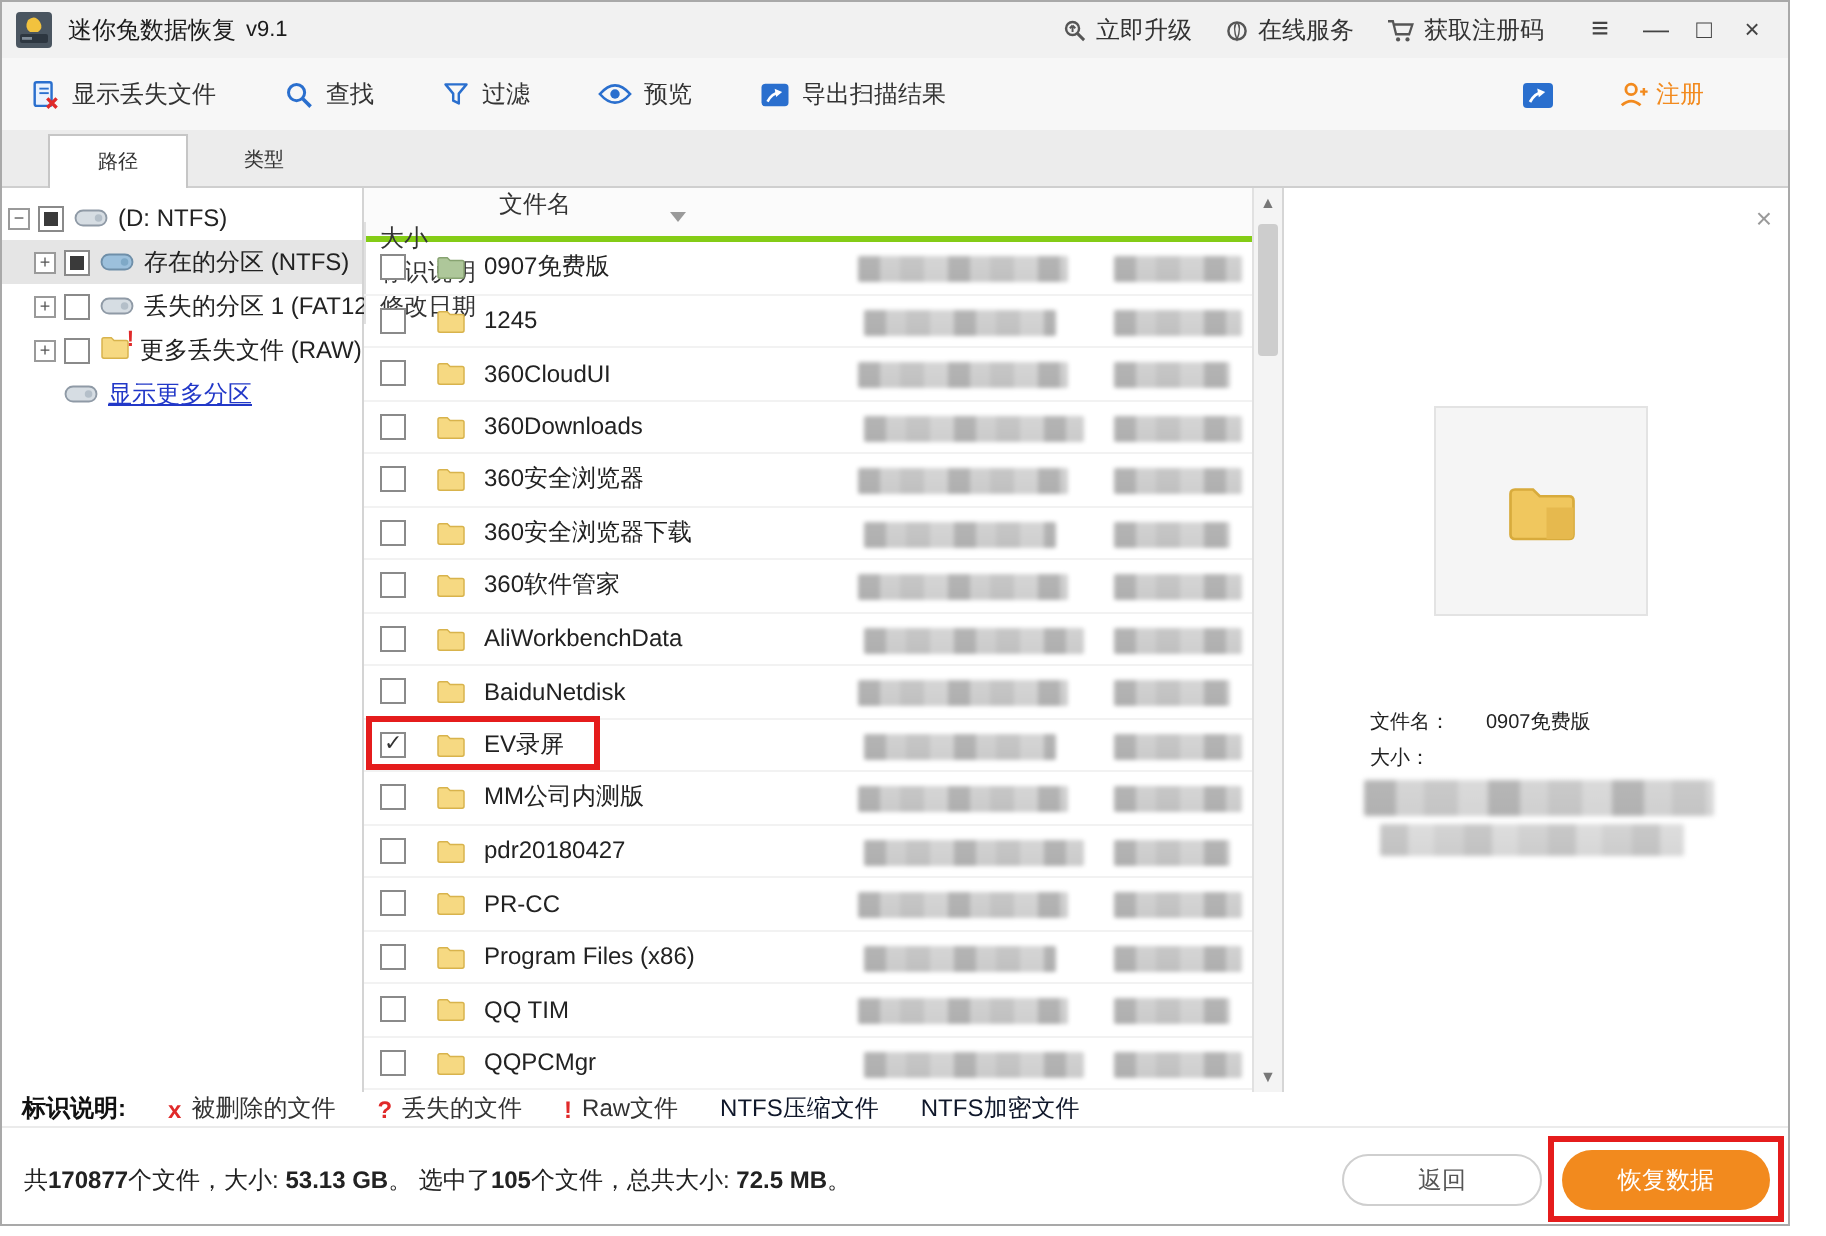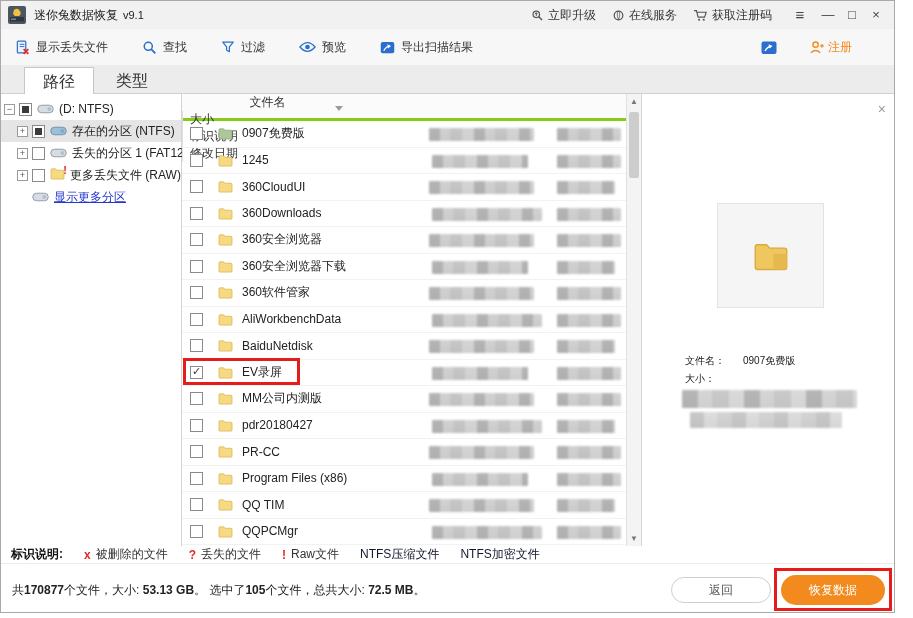--- a/index.html
+++ b/index.html
@@ -36,21 +36,21 @@
   .tool-item{display:flex;align-items:center;gap:6px;font-size:12px;color:#333;margin-left:14px;margin-right:20px;cursor:default;}
   .toolbar .spacer{flex:1;}
   .share-btn{margin-right:32px;}
   .register{display:flex;align-items:center;gap:4px;font-size:12px;color:#f28a1e;margin-right:42px;}
 
   
   .tabstrip{
     position:absolute;left:0;top:64px;right:0;height:29px;background:#ececec;
     border-bottom:1px solid #cfcfcf;box-sizing:border-box;
   }
-  .tab{position:absolute;font-size:16px;color:#333;text-align:center;cursor:default;}
+  .tab{position:absolute;font-size:10px;color:#333;text-align:center;cursor:default;}
   .tab.active{left:23px;top:2px;width:70px;height:27px;line-height:27px;background:#fff;
     border:1px solid #c6c6c6;border-bottom:none;box-sizing:border-box;}
   .tab.inactive{left:96px;top:3px;width:70px;height:25px;line-height:25px;}
 
   
   .tree-panel{
     position:absolute;left:0;top:93px;width:181px;height:452px;background:#fff;
     border-right:1px solid #d4d4d4;box-sizing:border-box;padding-top:4px;
   }
   .tree-row{height:22px;display:flex;align-items:center;font-size:12px;color:#222;padding-left:3px;white-space:nowrap;}

